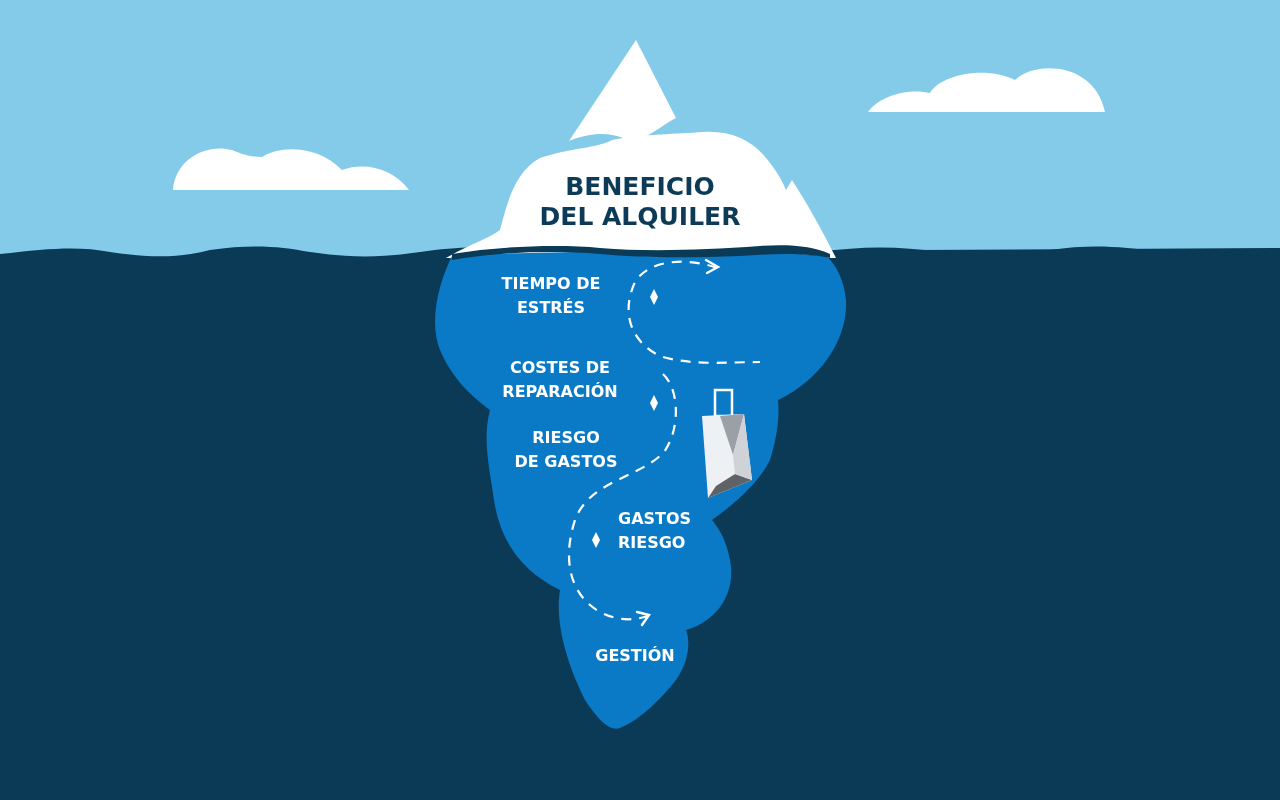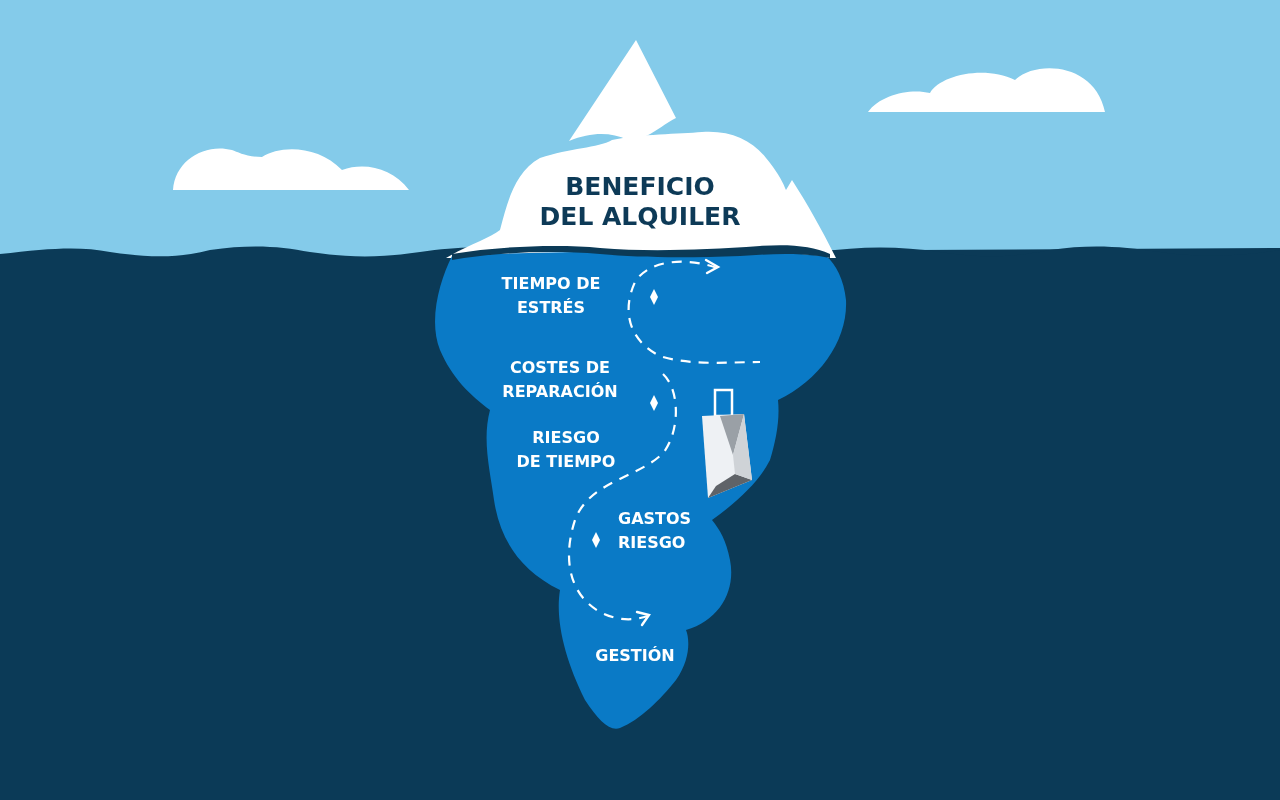--- a/index.html
+++ b/index.html
@@ -95,21 +95,21 @@
   </div>
 
 
   <div class="label" style="left:480px; top:356px; width:160px; text-align:center;">
     <span>COSTES DE</span>
     <span>REPARACIÓN</span>
   </div>
 
   <div class="label" style="left:496px; top:426px; width:140px;">
     <span>RIESGO</span>
-    <span>DE TIEMPO</span>
+    <span>DE GASTOS</span>
   </div>
 
   <div class="label" style="left:618px; top:507px; width:110px; text-align:left;">
     <span>GASTOS</span>
     <span>RIESGO</span>
   </div>
 
   <div class="label" style="left:580px; top:644px; width:110px;">
     <span>GESTIÓN</span>
   </div>

